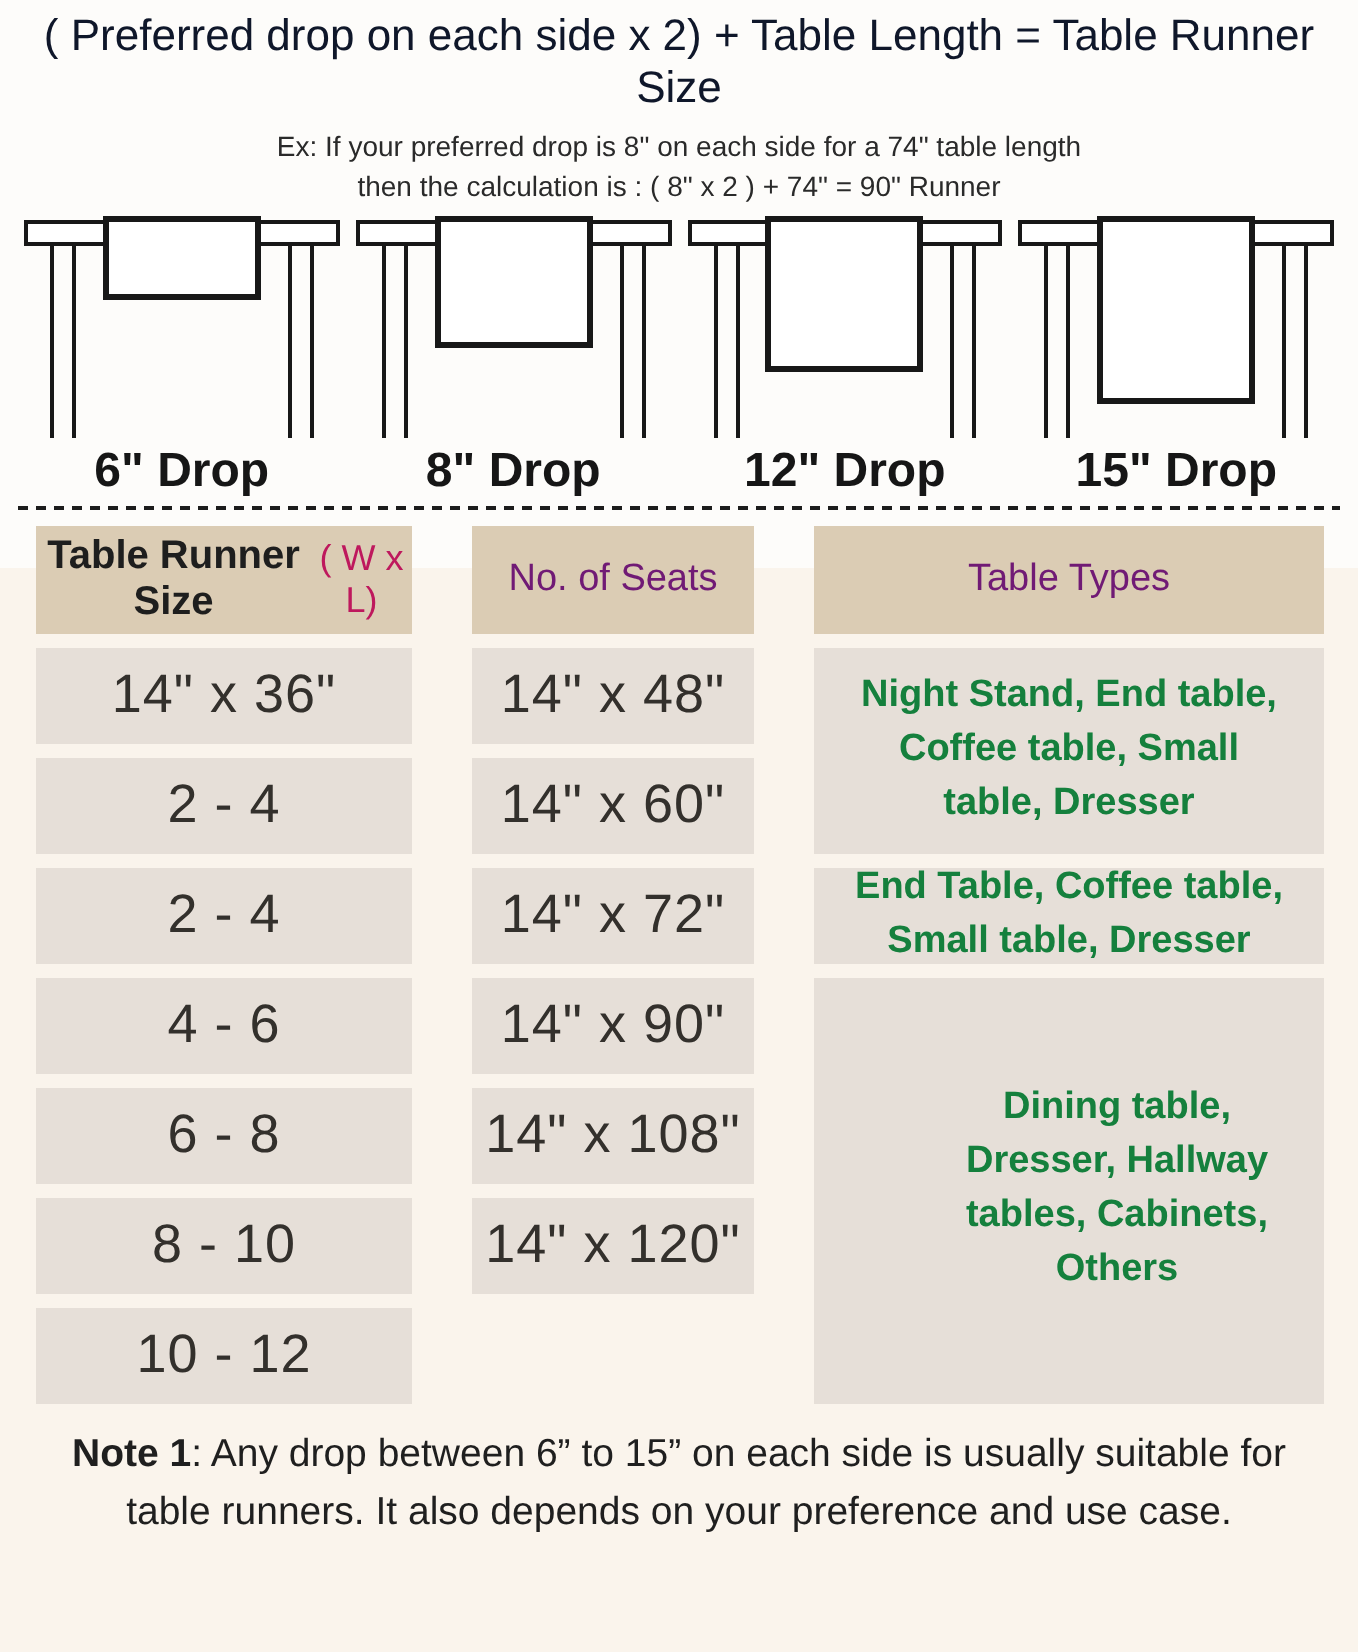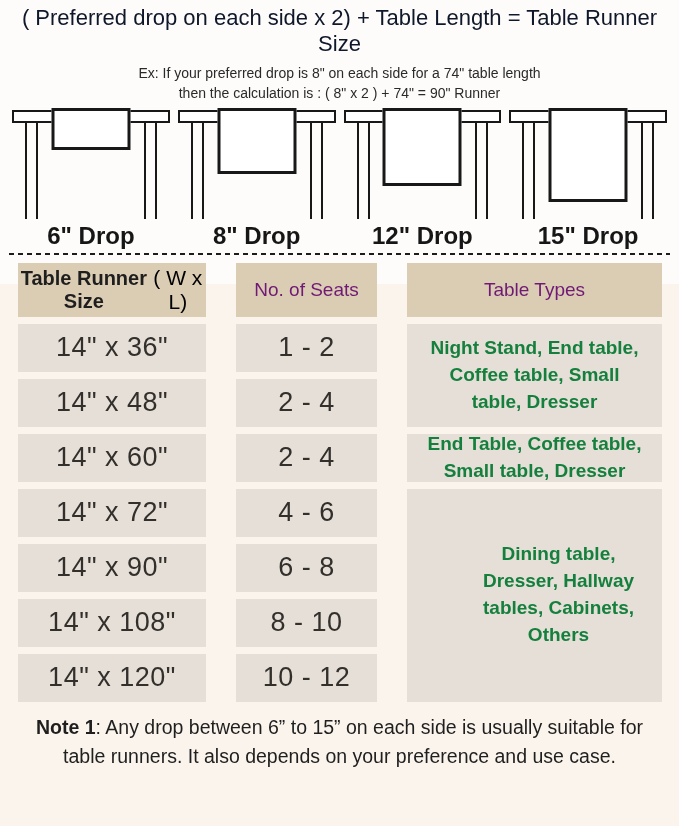--- a/index.html
+++ b/index.html
@@ -48,21 +48,21 @@
     grid-template-rows:54px repeat(7,48px);
     column-gap:30px; row-gap:7px;
     padding:0 16px 0 18px; margin-top:8px;
   }
   .cell {
     background:#e6dfd8; display:flex; 
     align-items:center; justify-content:center; text-align:center;
   }
   .hdr { background:#dbccb4; }
   .hdr-main { font-size:20px; font-weight:700; color:#1e1e1e; line-height:1.15; }
-  .hdr-sub  { font-size:21px; color:#000000; }
+  .hdr-sub  { font-size:18px; color:#be185d; }
   .hdr-big  { font-size:19px; font-weight:400; color:#701a75; }
   .val { font-size:27px; color:#33302c; letter-spacing:0.5px; }
   .types { font-size:19px; font-weight:700; line-height:1.42; white-space:pre-line; color:#15803d; }
   .span-r12 { grid-column:3; grid-row:2 / span 2; }
   .span-r3  { grid-column:3; grid-row:4; }
   .span-r47 { grid-column:3; grid-row:5 / span 4;padding-left:48px; }
 
   
   .notes { margin-top:11px; text-align:center; font-size:19.5px; color:#1f1f1f; }
   .note { line-height:1.5; white-space:pre-line; }
@@ -126,23 +126,20 @@
   <div class="cell hdr">
     <div class="hdr-big">No. of Seats</div>
   </div>
   <div class="cell hdr">
     <div class="hdr-big">Table Types</div>
   </div>
 
   <div class="cell">
       <span class="val">14" x 36"</span>
     </div>
-  <div class="cell">
-      <span class="val">1 - 2</span>
-    </div>
   <div class="cell span-r12">
       <span class="types">Night Stand, End table,
 Coffee table, Small
 table, Dresser</span>
     </div>
 
   <div class="cell">
       <span class="val">14" x 48"</span>
     </div>
   <div class="cell">

